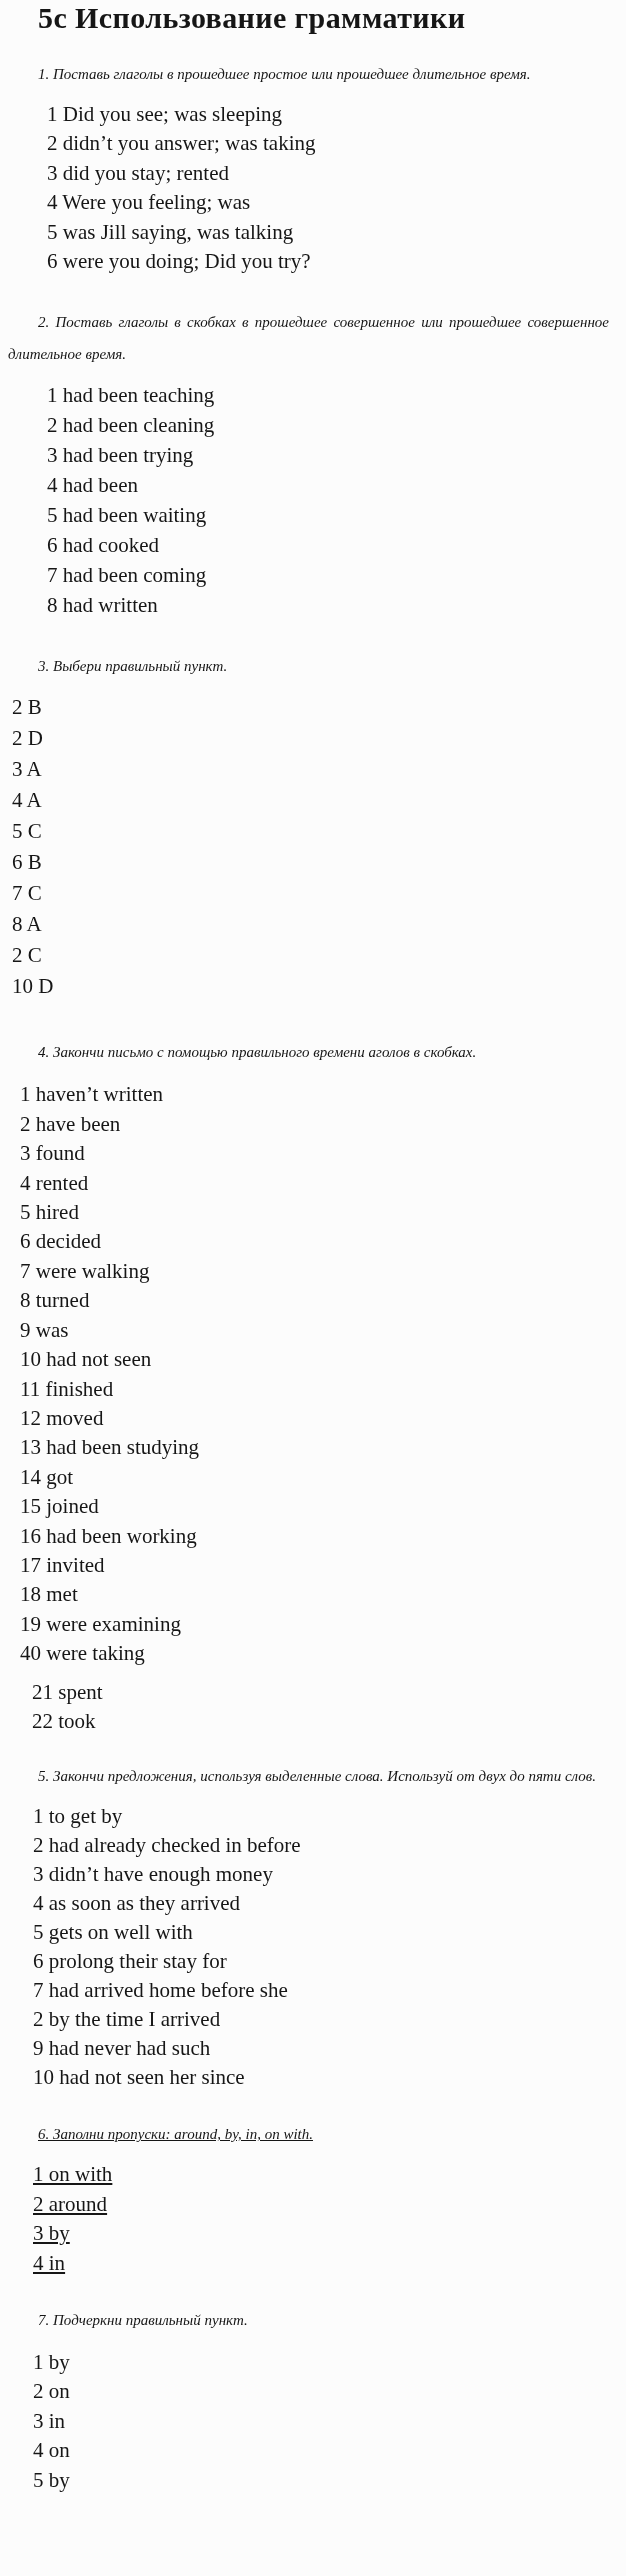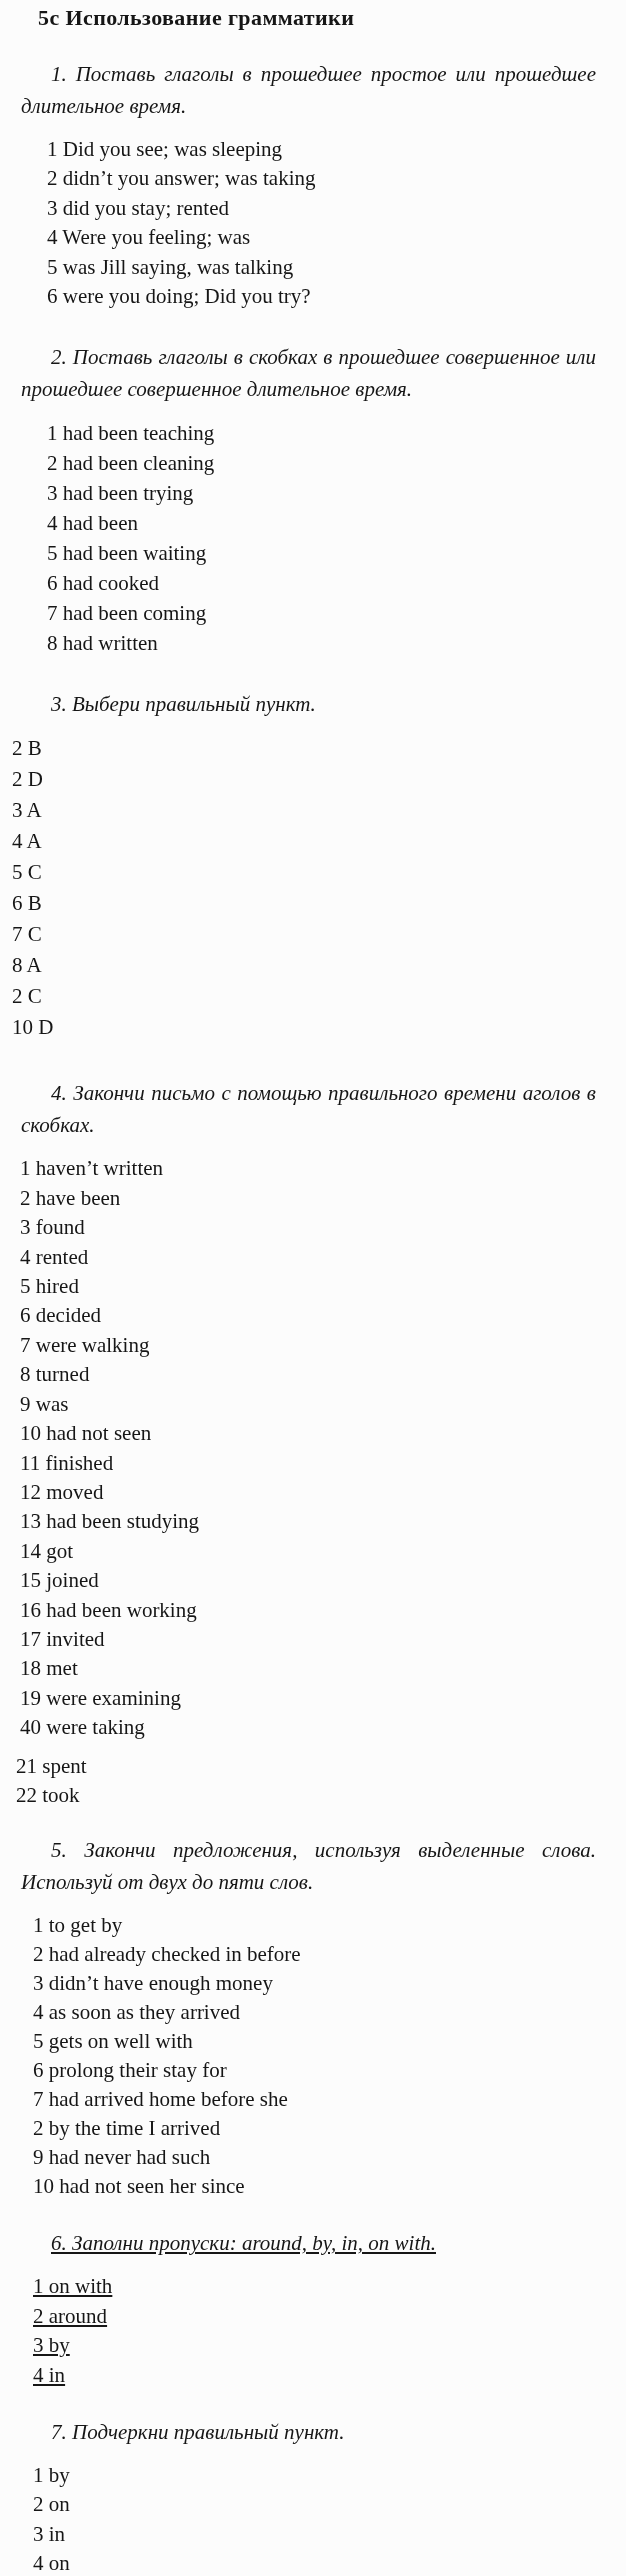--- a/index.html
+++ b/index.html
@@ -14,34 +14,34 @@
     font-family: "Liberation Serif", serif;
     color: #161616;
   }
   .page {
     box-sizing: border-box;
     width: 627px;
     height: 2576px;
     padding: 6px 18px 0 8px;
   }
   .title {
-    font-size: 22px;
+    font-size: 30px;
     font-weight: bold;
     line-height: 24px;
     margin: 0 0 0 30px;
     letter-spacing: 0.4px;
   }
   .exercise { margin: 0; }
   .instruction {
     font-style: italic;
-    font-size: 21px;
+    font-size: 15px;
     line-height: 32px;
     text-align: justify;
     text-indent: 30px;
-    margin: 13px;
+    margin: 0;
   }
   .answers { margin-top: 10px; }
   .item {
     font-size: 21px;
     line-height: 29.4px;
     white-space: pre;
   }
   
   .sec-ex1 { margin-top: 28px; }
   .sec-ex2 { margin-top: 30px; }
@@ -51,21 +51,21 @@
   .sec-ex6 { margin-top: 26px; text-decoration: underline; }
   .sec-ex7 { margin-top: 26px; }
   .sec-ex1 .answers, .sec-ex2 .answers { margin-left: 39px; }
   .sec-ex2 .item { line-height: 30px; }
   .sec-ex3 .answers { margin-left: 4px; }
   .sec-ex3 .item { line-height: 31px; }
   .sec-ex4 .answers { margin-left: 12px; margin-top: 12px; }
   .sec-ex5 .answers, .sec-ex6 .answers { margin-left: 25px; }
   .sec-ex7 .answers { margin-left: 25px; margin-top: 12px; }
   .sec-ex5 .item { line-height: 29px; }
-  .sub-answers { margin-top: 9px; margin-left: 8px; }
+  .sub-answers { margin-top: 9px; margin-left: 24px; }
 </style>
 </head>
 <body>
 
 <div class="page">
   <h1 class="title">5c Использование грамматики</h1>
   <div id="sections-host">
       <section class="exercise sec-ex1">
         <p class="instruction">1. Поставь глаголы в прошедшее простое или прошедшее длительное время.</p>
         <div class="answers">

